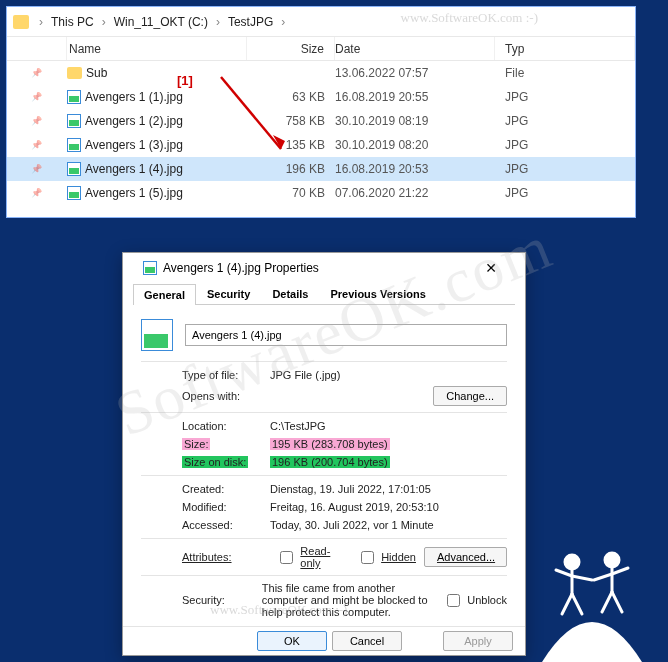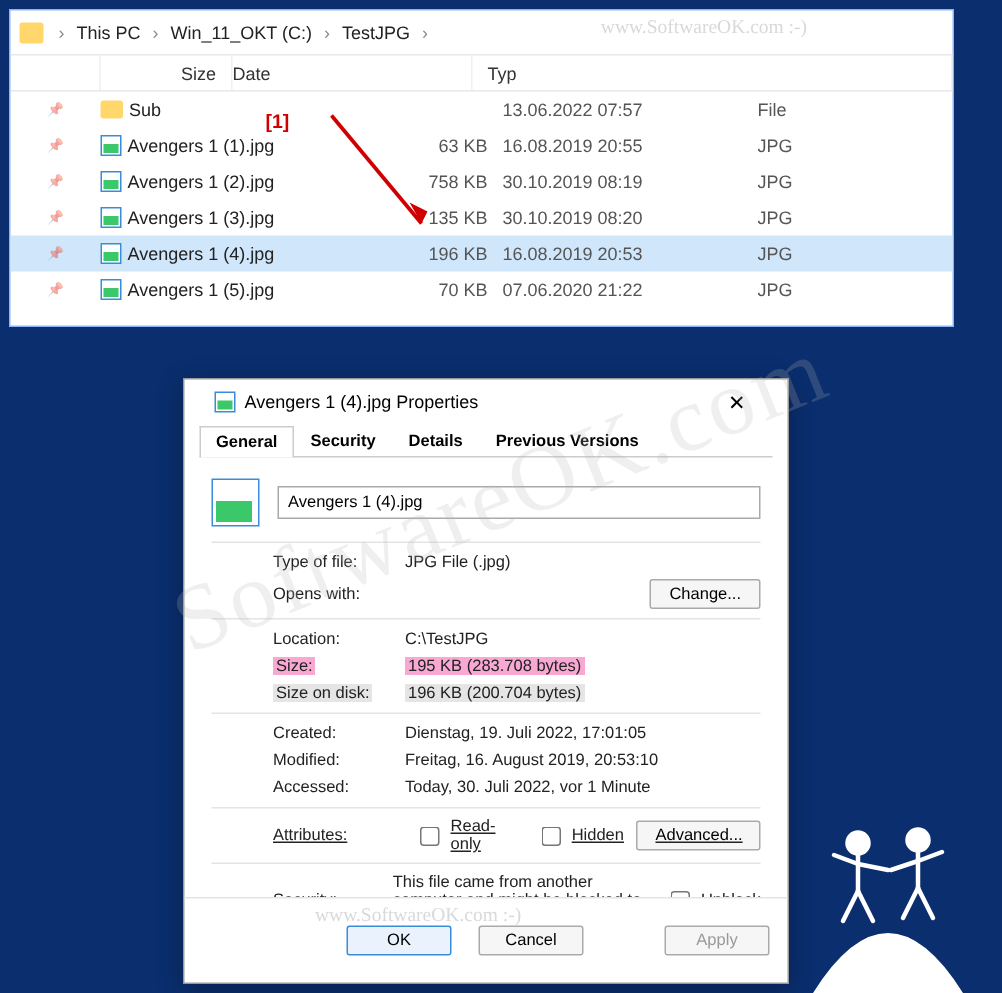--- a/index.html
+++ b/index.html
@@ -71,31 +71,31 @@
   .big-icon::after { content: ""; position: absolute; bottom: 2px; left: 2px; width: 24px; height: 14px; background: #3ac86a; }
   .fn-input { flex: 1; border: 1px solid #aaa; padding: 3px 6px; font-size: 11px; height: 22px; }
   .btn {
     border: 1px solid #aaa; background: #f6f6f6; font-size: 11px; padding: 3px 12px;
     min-width: 70px; cursor: pointer; border-radius: 2px;
   }
   .opens-row { display: flex; align-items: center; }
   .opens-row .btn { margin-left: auto; }
   
   .hl1 { background: #f9a8d4; padding: 0 2px; }
-  .hl2 { background: #e5e5e5; padding: 0 2px; }
+  .hl2 { background: #22c55e; padding: 0 2px; }
   
   .attr-row { display: flex; align-items: center; gap: 8px; text-decoration: underline; }
   .chk { display: inline-flex; align-items: center; gap: 4px; }
   .chk input { width: 13px; height: 13px; }
   .attr-row .btn.adv { margin-left: auto; }
   
   .sec-row { display: flex; }
   .sec-text { width: 200px; }
   
-  .dlg-buttons { display: flex; justify-content: flex-end; gap: 18px; padding: 18px 12px; border-top: 1px solid #e4e4e4; }
+  .dlg-buttons { display: flex; justify-content: flex-end; gap: 5px; padding: 4px 12px; border-top: 1px solid #e4e4e4; }
   .dlg-buttons .btn.primary { border-color: #3a8bd9; background: #eaf3fd; }
   .dlg-buttons .btn.disabled { color: #999; margin-left: 36px; }
   
   
   .annot-num { position: absolute; top: 66px; left: 170px; color: #d00000; font-weight: bold; font-size: 13px; }
   .arrow { position: absolute; top: 64px; left: 208px; width: 80px; height: 90px; pointer-events: none; }
   
   
   .watermark {
     position: absolute; top: 50%; left: 50%; transform: translate(-50%, -50%) rotate(-22deg);
@@ -117,20 +117,21 @@
     <span class="bc-sep">›</span>
     <span class="bc-seg">This PC</span>
     <span class="bc-sep">›</span>
     <span class="bc-seg">Win_11_OKT (C:)</span>
     <span class="bc-sep">›</span>
     <span class="bc-seg">TestJPG</span>
     <span class="bc-sep">›</span>
   </div>
   <div class="columns-hdr">
     <div class="col-pin"></div>
+    <div class="col-name">Name</div>
     <div class="col-size">Size</div>
     <div class="col-date">Date</div>
     <div class="col-type">Typ</div>
   </div>
   <div class="filelist" id="filelist">
       <div class="row">
         <div class="pin-cell" style="font-size: 9px; opacity: 0.45;">📌</div>
         <div class="name-cell">
           <span class="folder-ic"></span>
           <span>Sub</span>

